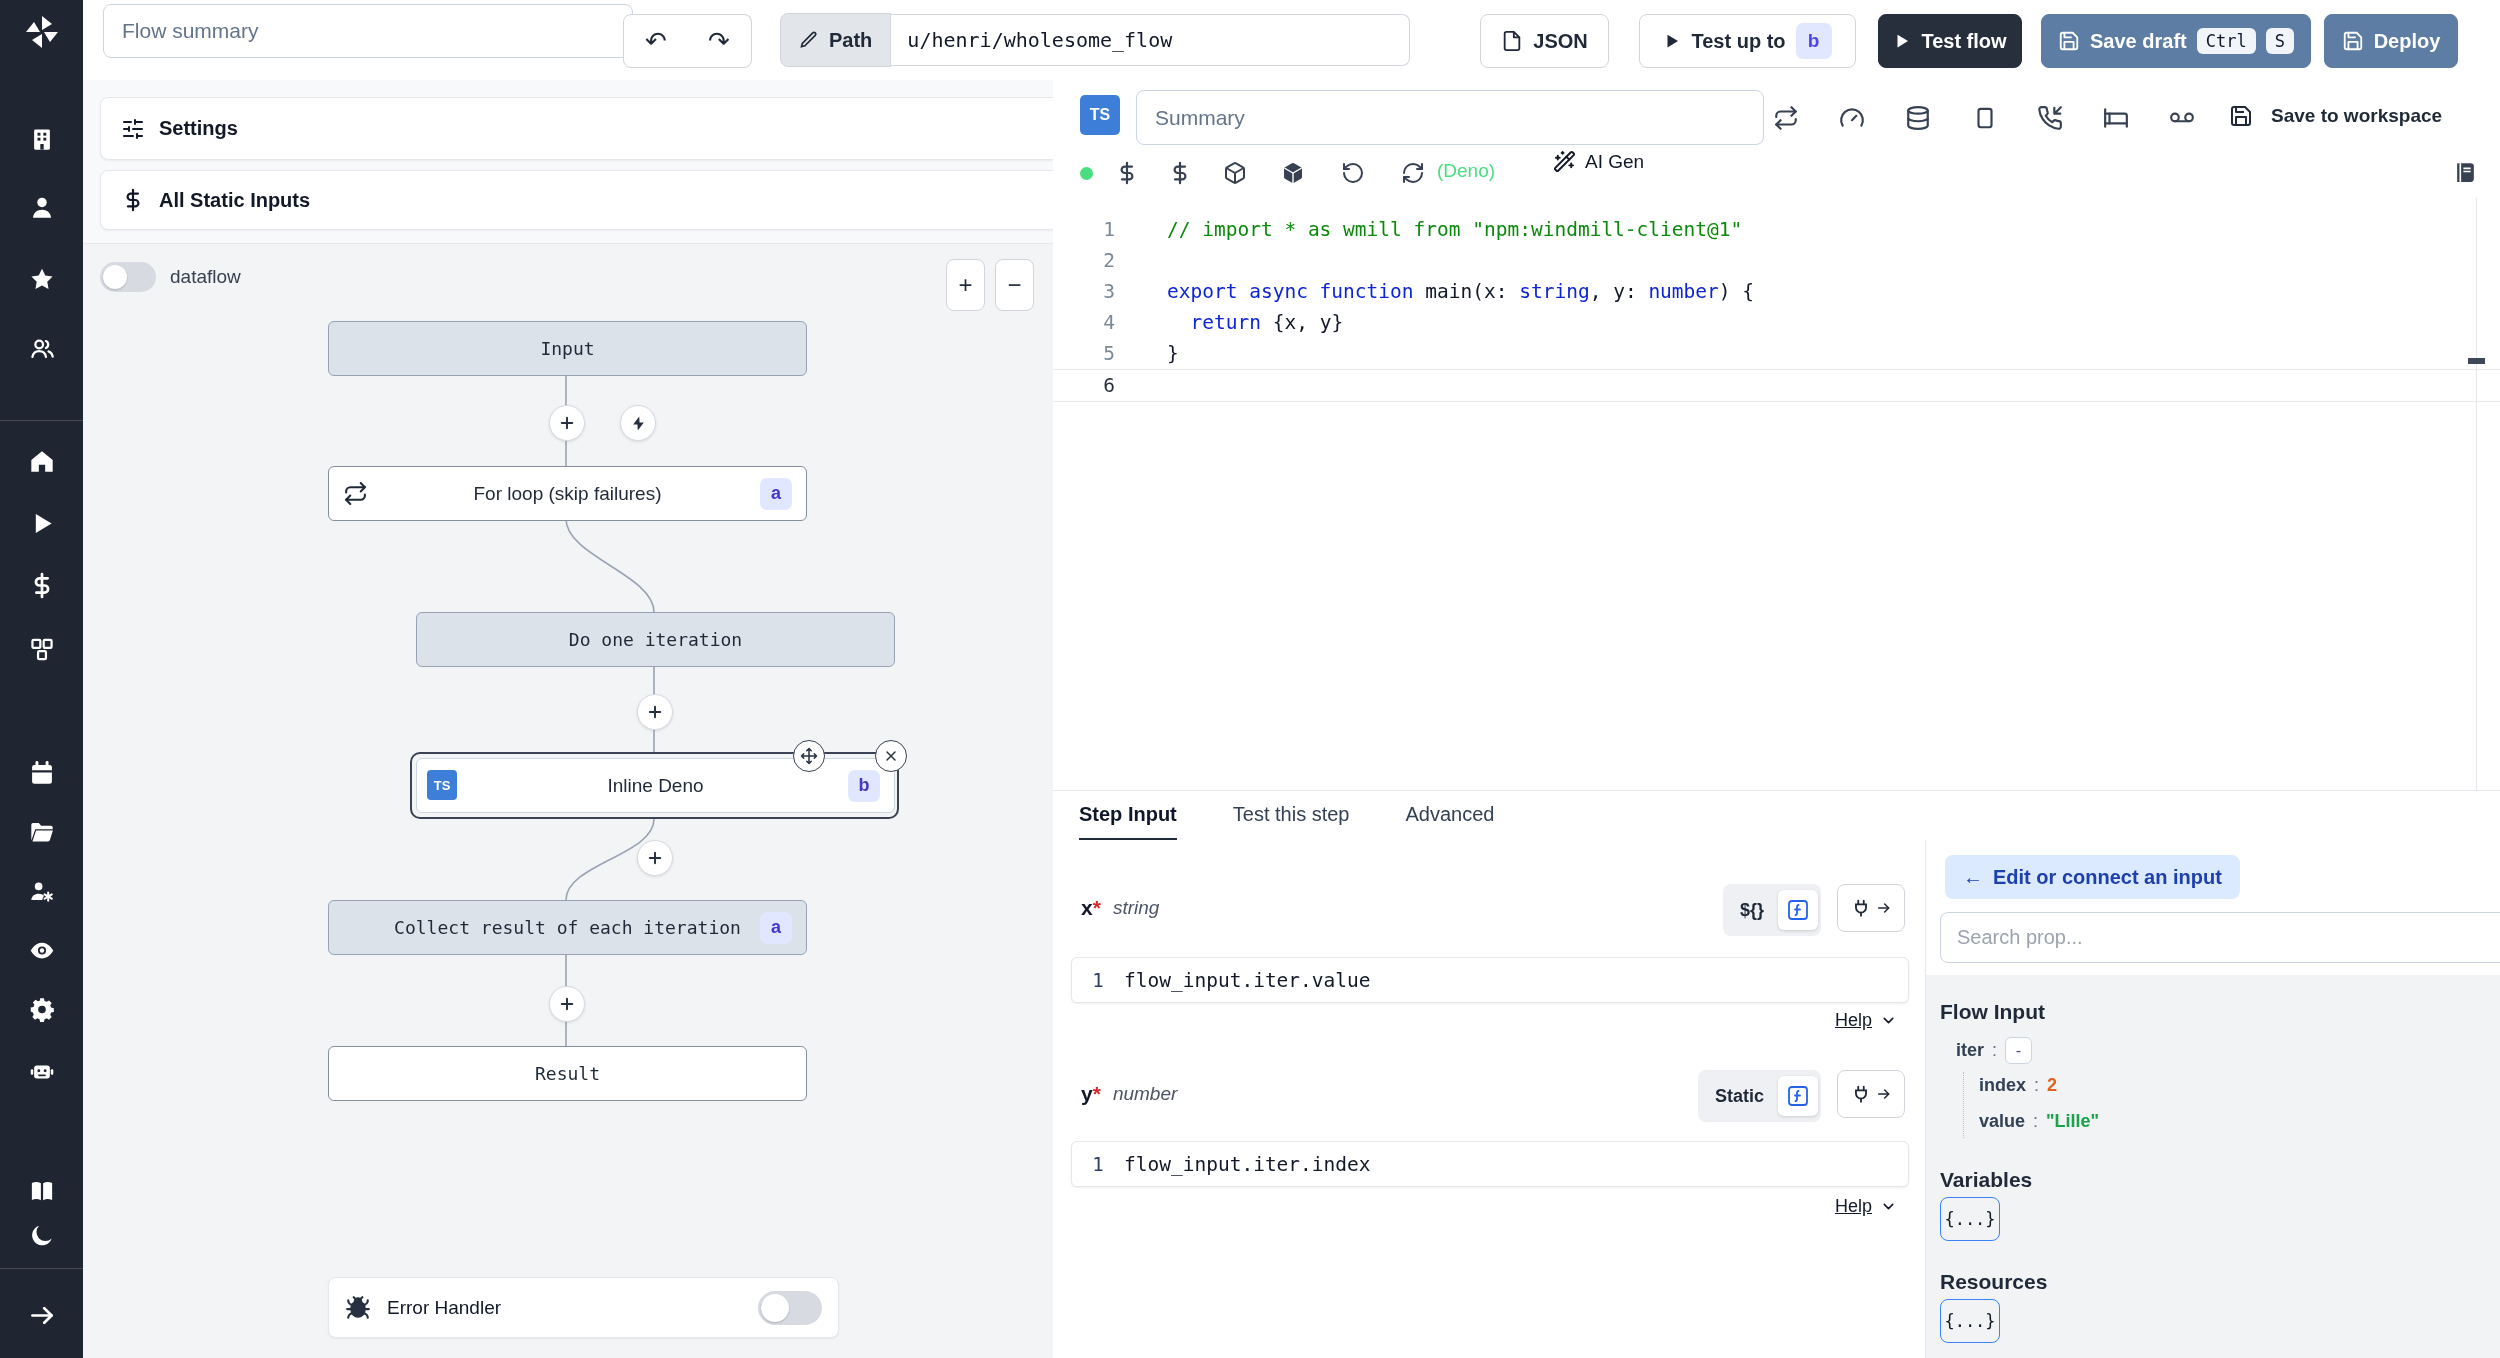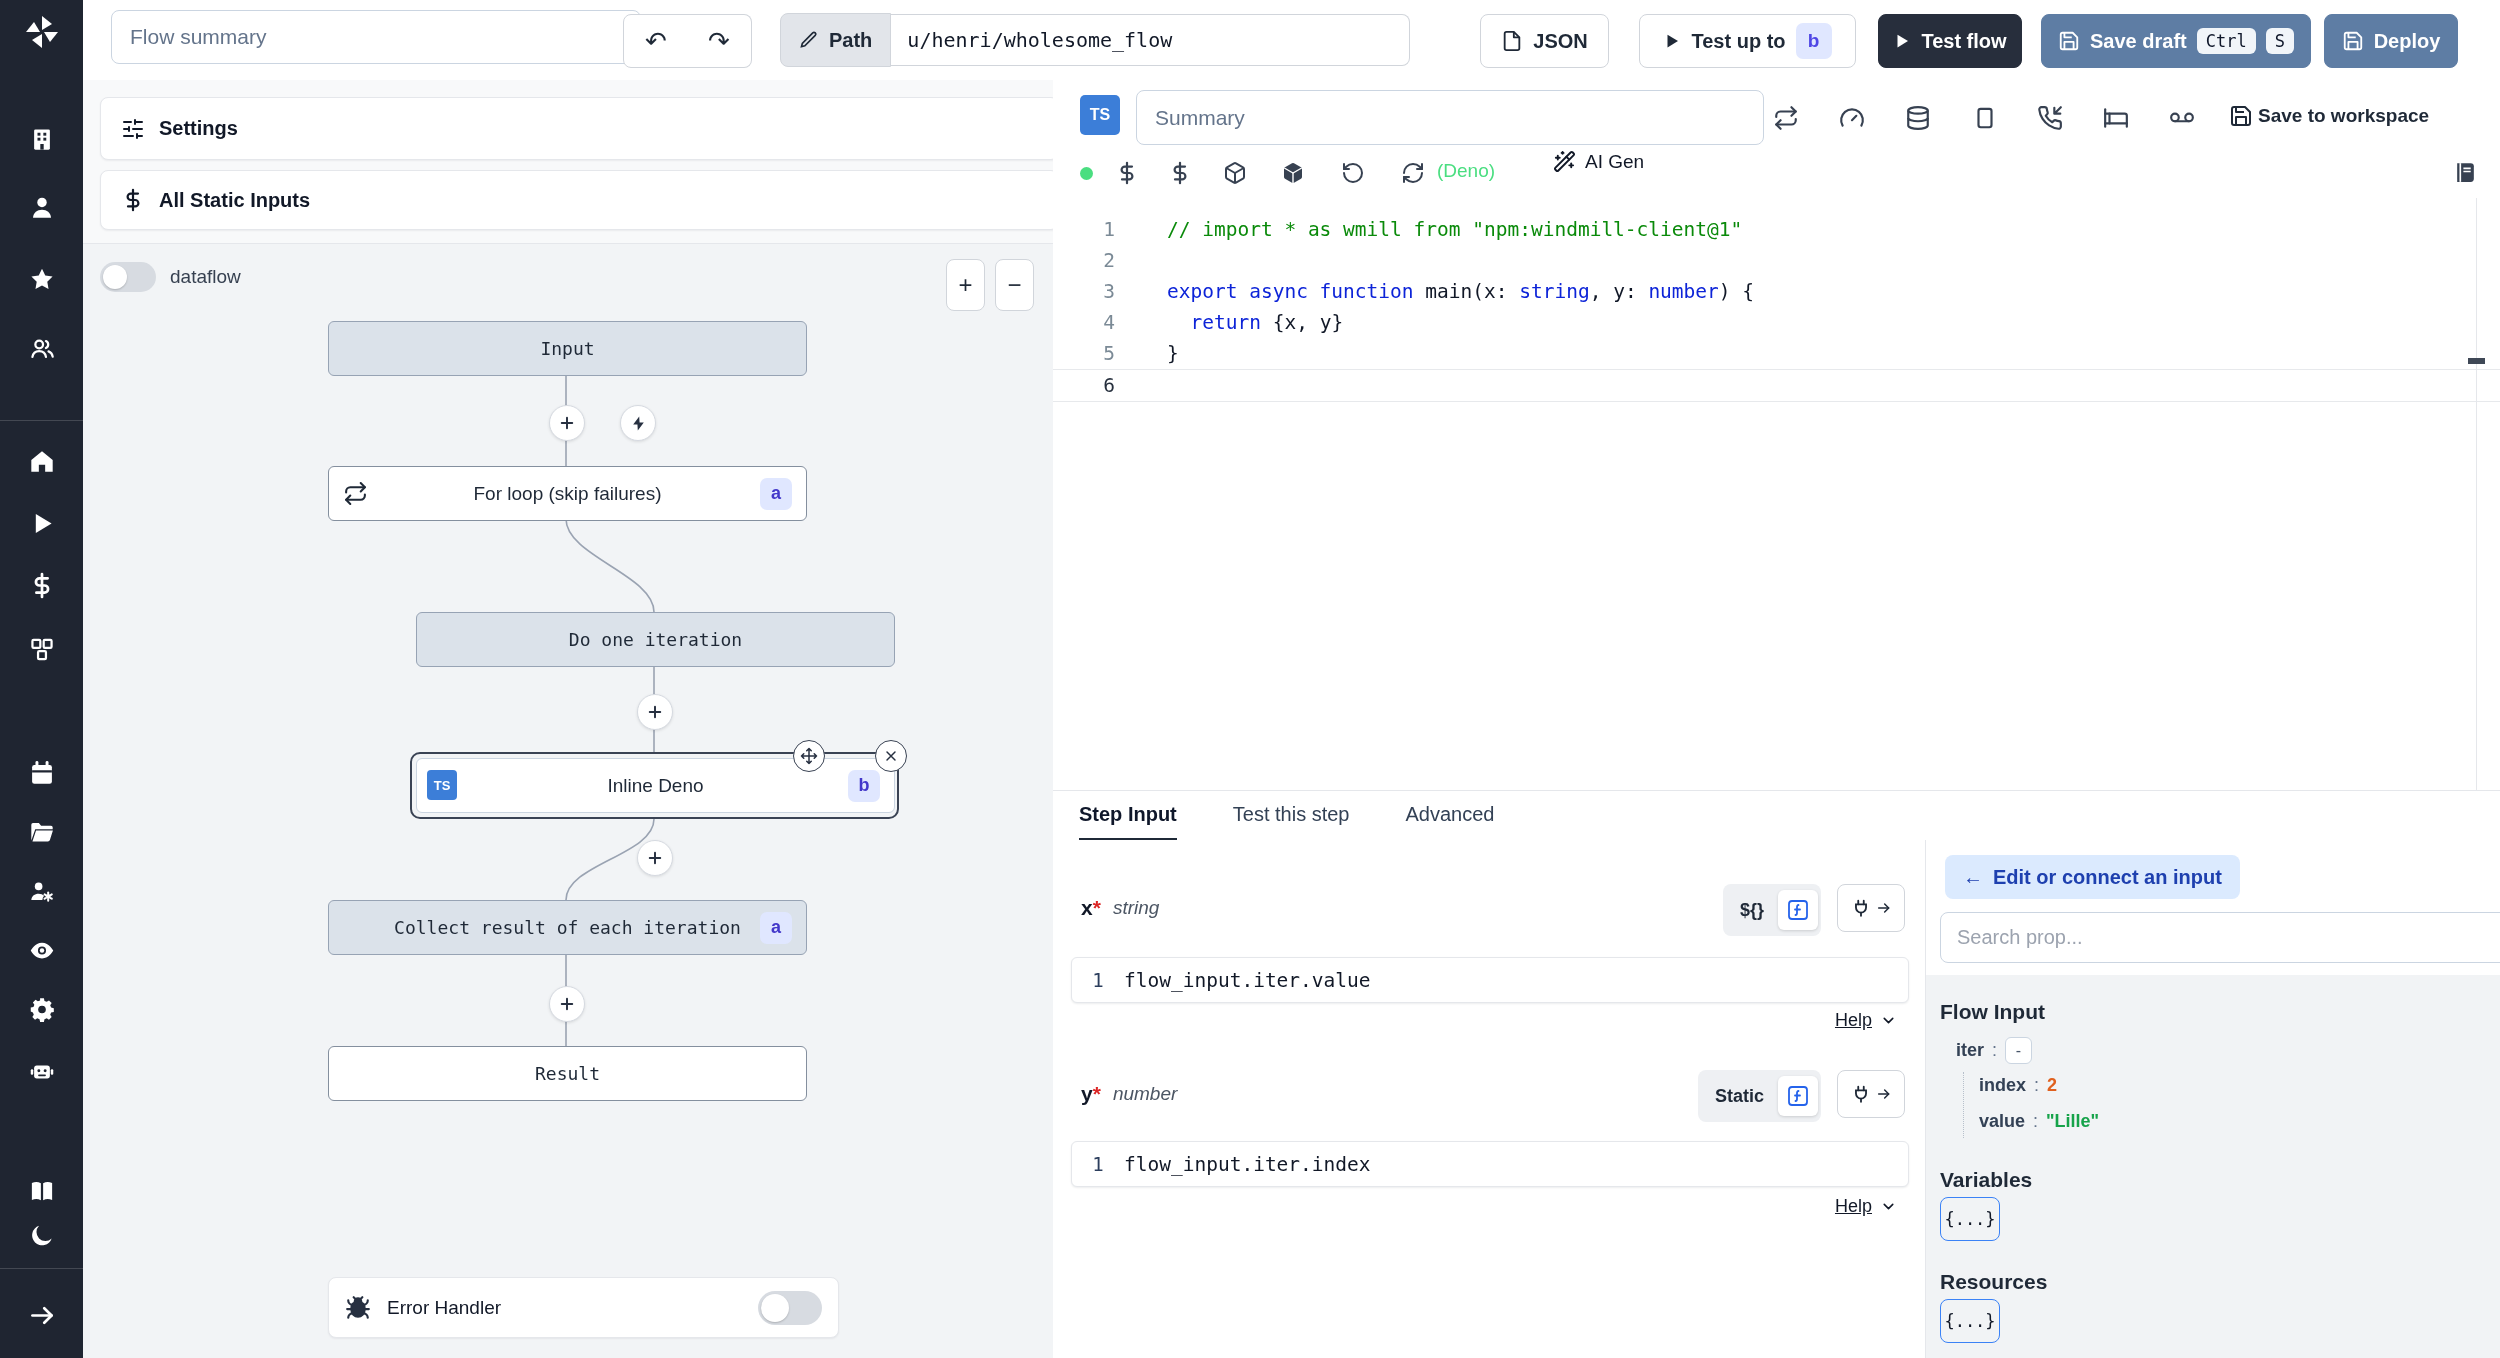--- a/index.html
+++ b/index.html
@@ -186,21 +186,21 @@
         <path fill="#fff" d="M20.6 14.6A8.9 8.9 0 1 1 9.4 3.4a7.2 7.2 0 0 0 11.2 11.2z"></path>
       </svg>
     <div class="sdiv" style="top:1268px"></div>
     <svg class="si" style="top:1302px" viewBox="0 0 24 24" fill="none" stroke="#fff" stroke-width="2.4" stroke-linecap="round" stroke-linejoin="round">
         <path d="M3.5 12h17"></path>
         <path d="M14 5.5 20.5 12 14 18.5"></path>
       </svg>
   </div>
 
   <div class="abs topbar">
-    <input class="abs tb-input" style="left: 20px; top: 10px; width: 492px; height: 52px; margin-left: 8px;" placeholder="Flow summary">
+    <input class="abs tb-input" style="left: 20px; top: 4px; width: 492px; height: 52px;" placeholder="Flow summary">
     <div class="abs btn" style="left:540px;top:14px;width:64px;height:52px;border-radius:8px 0 0 8px;font-size:26px;font-weight:400">
         <span>↶</span>
       </div>
     <div class="abs btn" style="left:604px;top:14px;width:64px;height:52px;border-radius:0 8px 8px 0;border-left:none;font-size:26px;font-weight:400">
         <span>↷</span>
       </div>
 
     <div class="abs row" style="left:697px;top:14px;height:52px">
       <div class="row" style="height:52px;padding:0 18px;background:#e2e5ea;border:1px solid #d1d5db;border-radius:8px 0 0 8px;gap:10px">
         <svg width="20" height="20" viewBox="0 0 24 24" fill="none" stroke="#1f2937" stroke-width="2" stroke-linecap="round">
@@ -423,21 +423,21 @@
         <path d="M2 4v16"></path>
         <path d="M2 8h18a2 2 0 0 1 2 2v10"></path>
         <path d="M2 17h20"></path>
         <path d="M6 8v9"></path>
       </svg>
     <svg class="eicon" style="left:1116px;top:25px" viewBox="0 0 24 24" fill="none" stroke="currentColor" stroke-width="2" stroke-linecap="round">
         <circle cx="5.5" cy="11.5" r="3.5"></circle>
         <circle cx="18.5" cy="11.5" r="3.5"></circle>
         <path d="M5.5 15h13"></path>
       </svg>
-    <div class="abs row" style="left:1176px;top:24px;gap:5px">
+    <div class="abs row" style="left:1176px;top:24px;gap:18px">
       <svg width="24" height="24" viewBox="0 0 24 24" fill="none" stroke="#1f2937" stroke-width="2" stroke-linejoin="round">
           <path d="M19 21H5a2 2 0 0 1-2-2V5a2 2 0 0 1 2-2h11l5 5v11a2 2 0 0 1-2 2z"></path>
           <path d="M17 21v-8H7v8"></path>
           <path d="M7 3v5h8"></path>
         </svg>
       <span style="font-size:19px;font-weight:600;color:#1f2937">Save to workspace</span>
     </div>
 
     <div class="abs" style="left:0;top:68px;width:1447px;height:50px">
       <div class="abs" style="left:27px;top:19px;width:13px;height:13px;border-radius:50%;background:#4ade80"></div>

